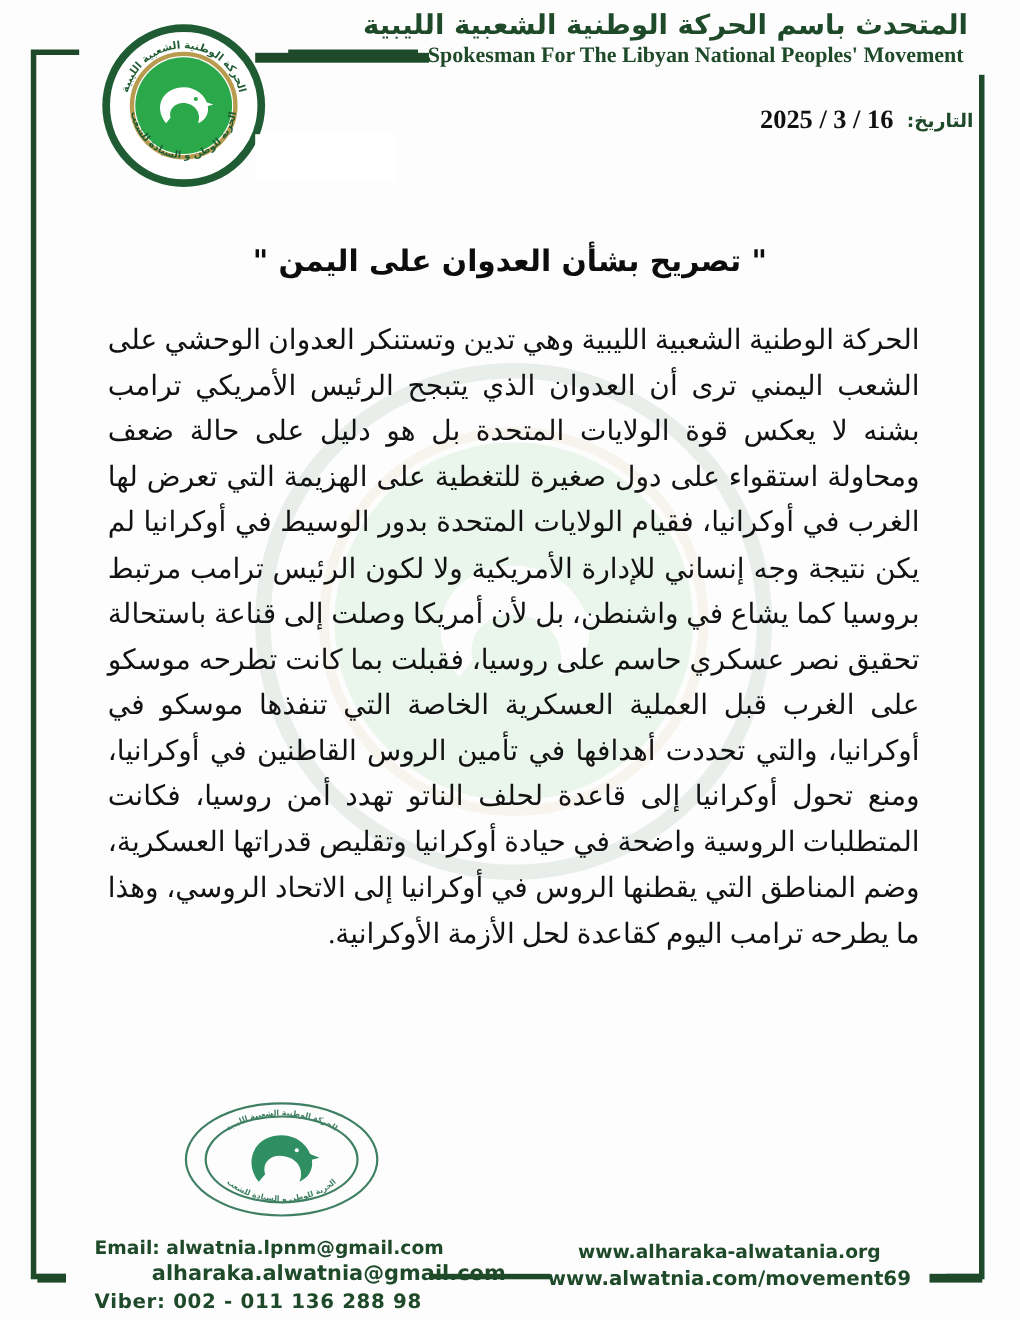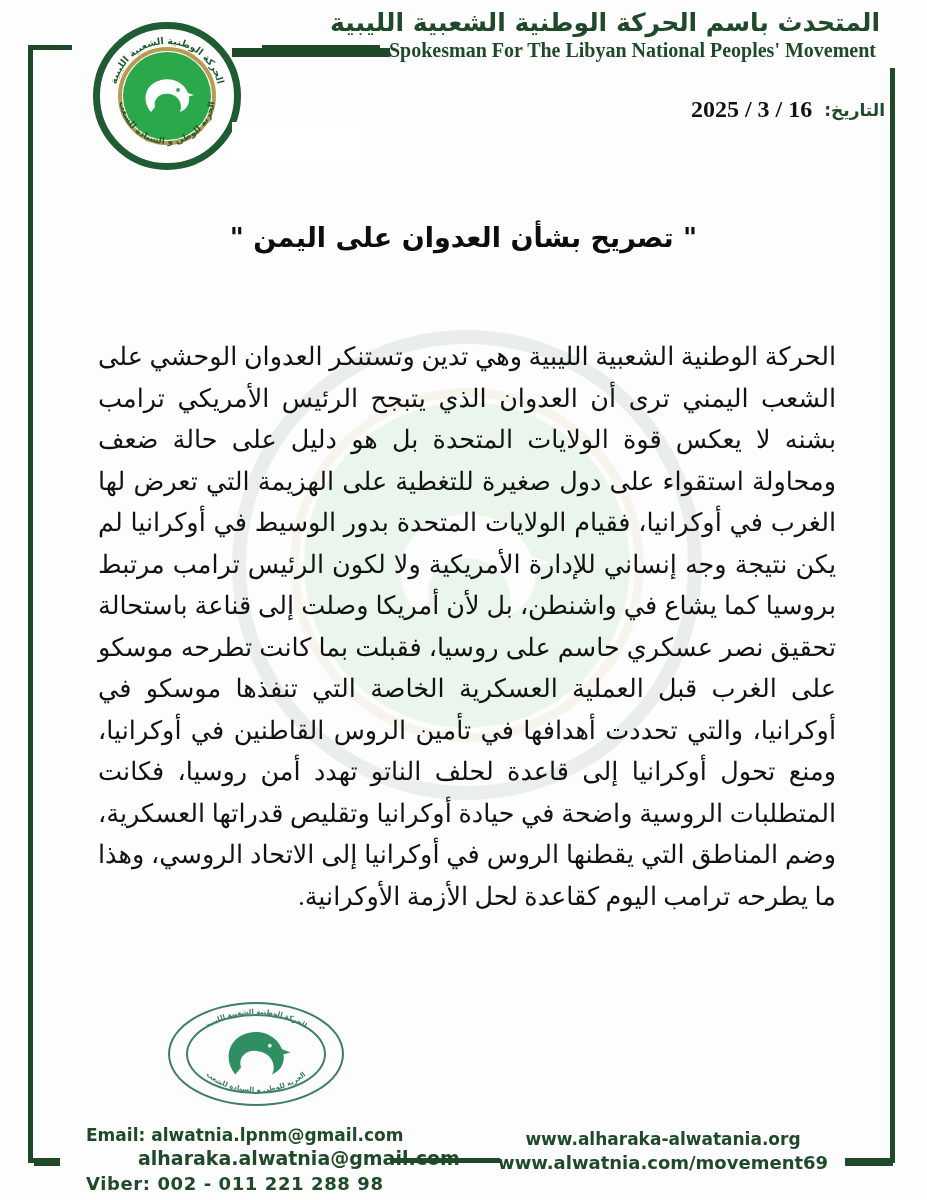--- a/index.html
+++ b/index.html
@@ -155,21 +155,20 @@
   .body-text{
     position:absolute;
     left:98px;top:288px;width:738px;
     direction:rtl;
     color:#121212;
     font-family:"Liberation Serif", serif;
     font-size:25.5px;
     line-height:41.5px;
     text-align:justify;
     text-justify:inter-word;
-    margin-top:48px;
   }
   .body-text p{margin:0;}
 
   
   .signature{
     position:absolute;
     left:118px;top:898px;width:420px;
     text-align:center;
     direction:rtl;
     font-family:"Liberation Serif", serif;
@@ -319,21 +318,21 @@
         <path d="M -18 16 C -29 3 -24 -16 -7 -20 C 9 -24 22 -14 24 -1 C 25 7 21 13 14 16 C 18 7 13 -2 3 -4 C -8 -7 -16 1 -13 10 Z" fill="#2f8f63"></path>
         <path d="M 20 -7 L 30 -3 L 20 -0.5 Z" fill="#2f8f63"></path>
         <circle cx="12" cy="-9" r="1.6" fill="#ffffff"></circle>
       </g>
     </svg>
   </div>
 
   <div class="footer-left">
     <div class="l1">Email: alwatnia.lpnm@gmail.com</div>
     <div class="l2">alharaka.alwatnia@gmail.com</div>
-    <div class="l3">Viber: 002 - 011 221 288 98</div>
+    <div class="l3">Viber: 002 - 011 136 288 98</div>
   </div>
 
   <div class="footer-right">
     <div class="r1">www.alharaka-alwatania.org</div>
     <div class="r2">www.alwatnia.com/movement69</div>
   </div>
 
 </div>
 
 </body></html>

